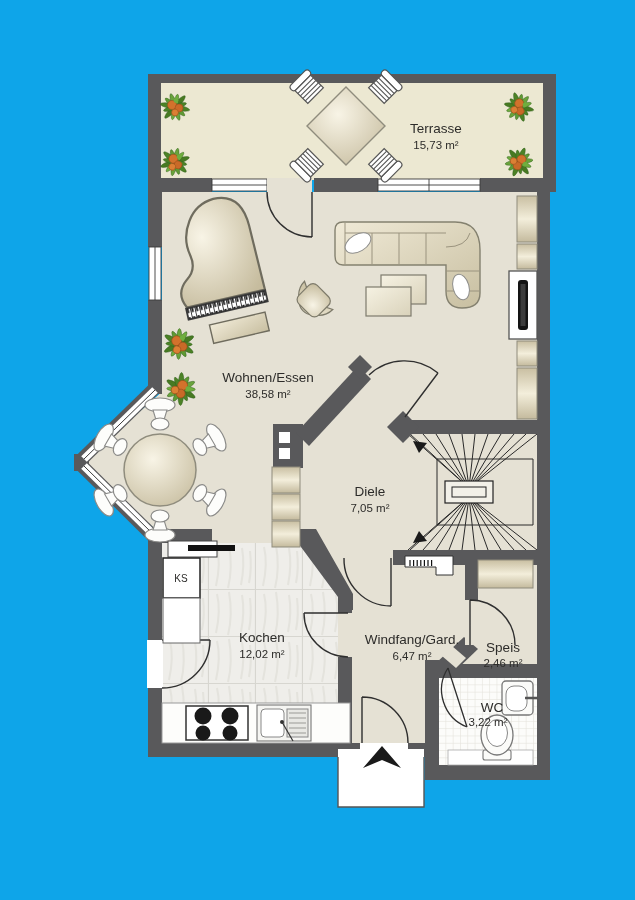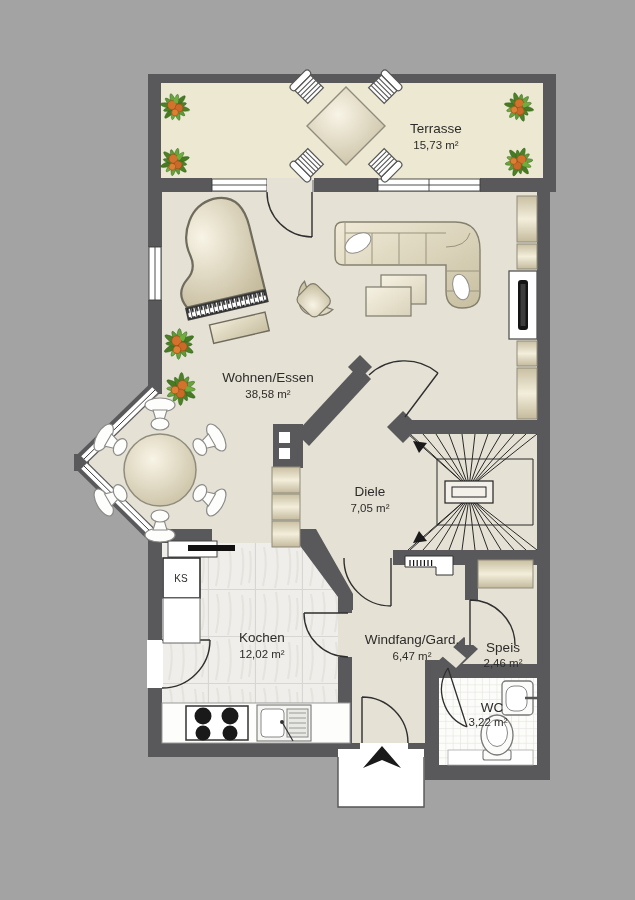--- a/index.html
+++ b/index.html
@@ -1,16 +1,16 @@
 <!DOCTYPE html>
 <html><head>
 <meta charset="utf-8">
 <style>
   html,body{margin:0;padding:0;background:#fff;}
-  .stage{position:relative;width:635px;height:900px;background:#a3a3a3;overflow:hidden;
+  .stage{position:relative;width:635px;height:900px;background:#0ea5e9;overflow:hidden;
          font-family:"Liberation Sans", sans-serif;}
   svg{display:block;}
   text{font-family:"Liberation Sans", sans-serif;fill:#2d2c2a;}
   .room-name{font-size:13.5px;}
   .room-area{font-size:11.5px;}
   .small-label{font-size:10px;}
 </style>
 </head>
 <body>
 

